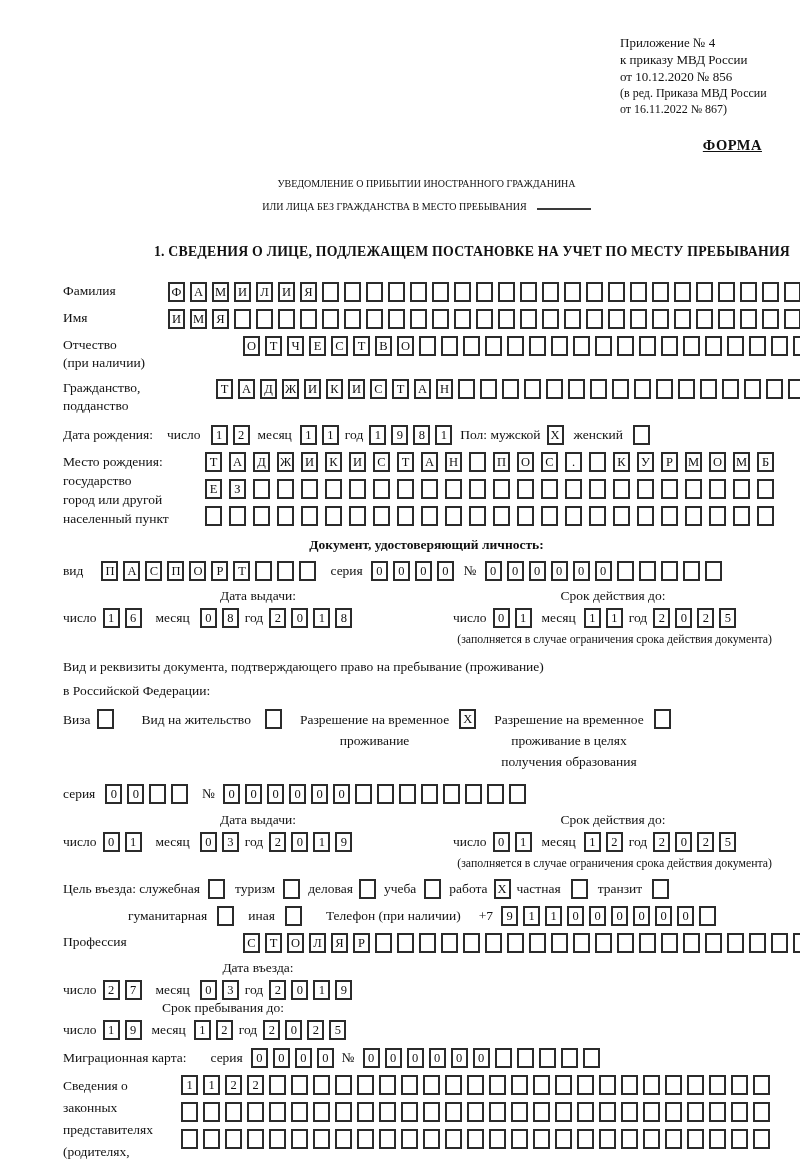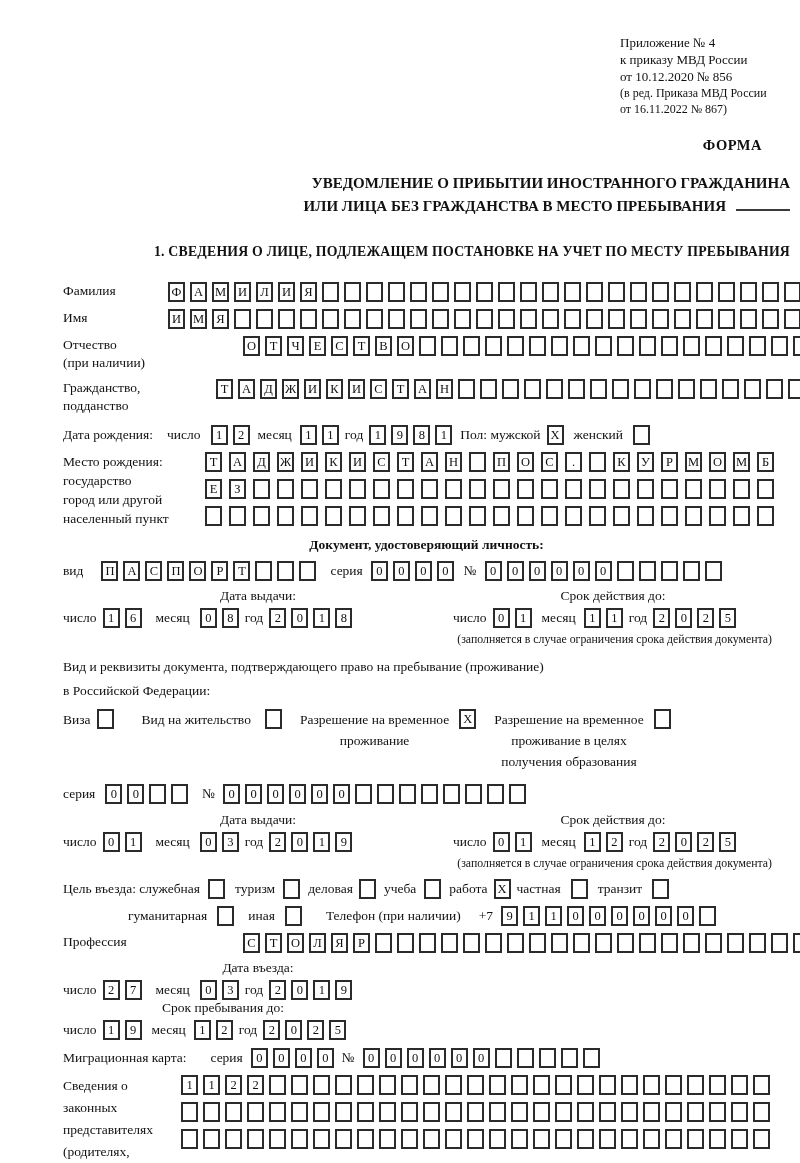--- a/index.html
+++ b/index.html
@@ -5,22 +5,22 @@
   html,body{margin:0;padding:0;background:#888;}
   .page{
     width:800px;height:1163px;background:#ffffff;color:#111;
     font-family:"Liberation Serif","DejaVu Serif",serif;
     box-sizing:border-box;padding:34px 10px 12px 63px;overflow:hidden;
     margin:0 auto;position:relative;
   }
   
   .hdr{margin-left:557px;font-size:13px;line-height:17px;}
   .hdr .small{font-size:12px;line-height:16px;}
-  .forma{font-weight:bold;font-size:14.5px;text-align:right;padding-right:28px;margin-top:20px;letter-spacing:.5px;}
-  .title{text-align:right;font-weight:bold;font-size:15px;line-height:23px;margin-top:18px;}
+  .forma{font-weight:bold;font-size:14.5px;text-align:right;padding-right:28px;margin-top:20px;letter-spacing:.5px;text-decoration:underline;}
+  .title{text-align:center;font-weight:normal;font-size:10px;line-height:23px;margin-top:18px;}
   .blankline{display:inline-block;width:54px;border-bottom:2px solid #3a3a3a;margin-left:10px;vertical-align:baseline;}
   .sec{font-weight:bold;font-size:13.8px;margin-top:26px;margin-bottom:22px;letter-spacing:.2px;text-align:right;}
   
   .row{display:flex;align-items:flex-start;margin-bottom:7px;font-size:13.5px;line-height:18px;gap:38px;}
   .lbl{flex:none;}
   .w67{width:67px;}
   .w115{width:115px;}
   .w142{width:142px;}
   .w118{width:118px;}
   .cells{display:flex;gap:5px;flex:none;}

